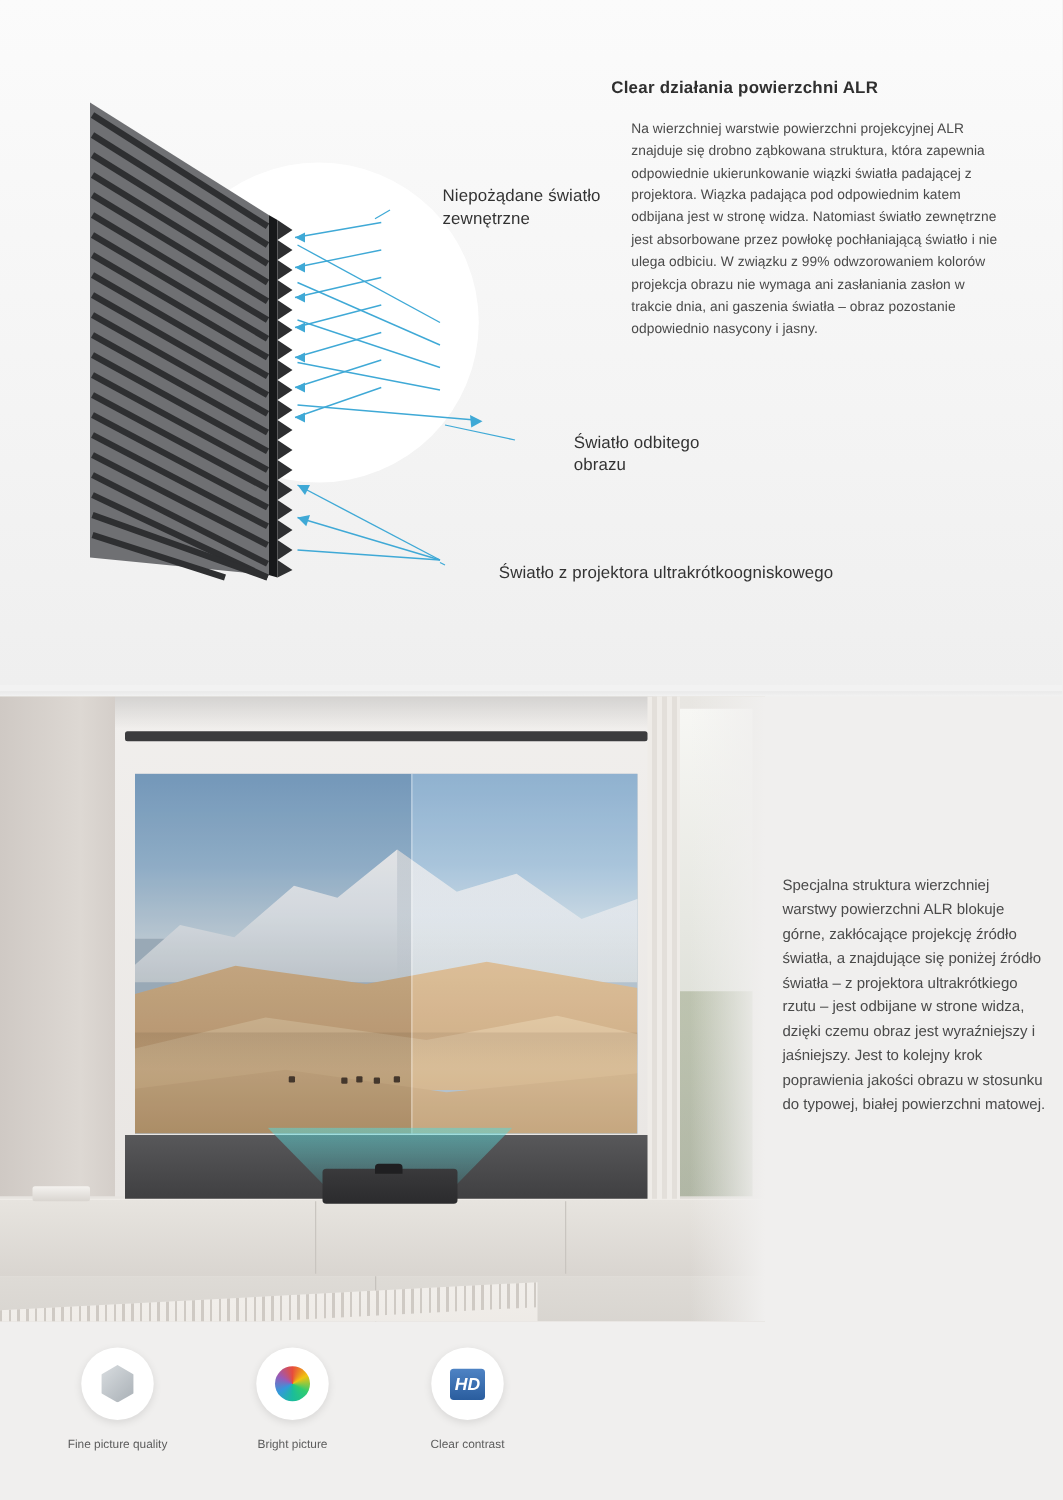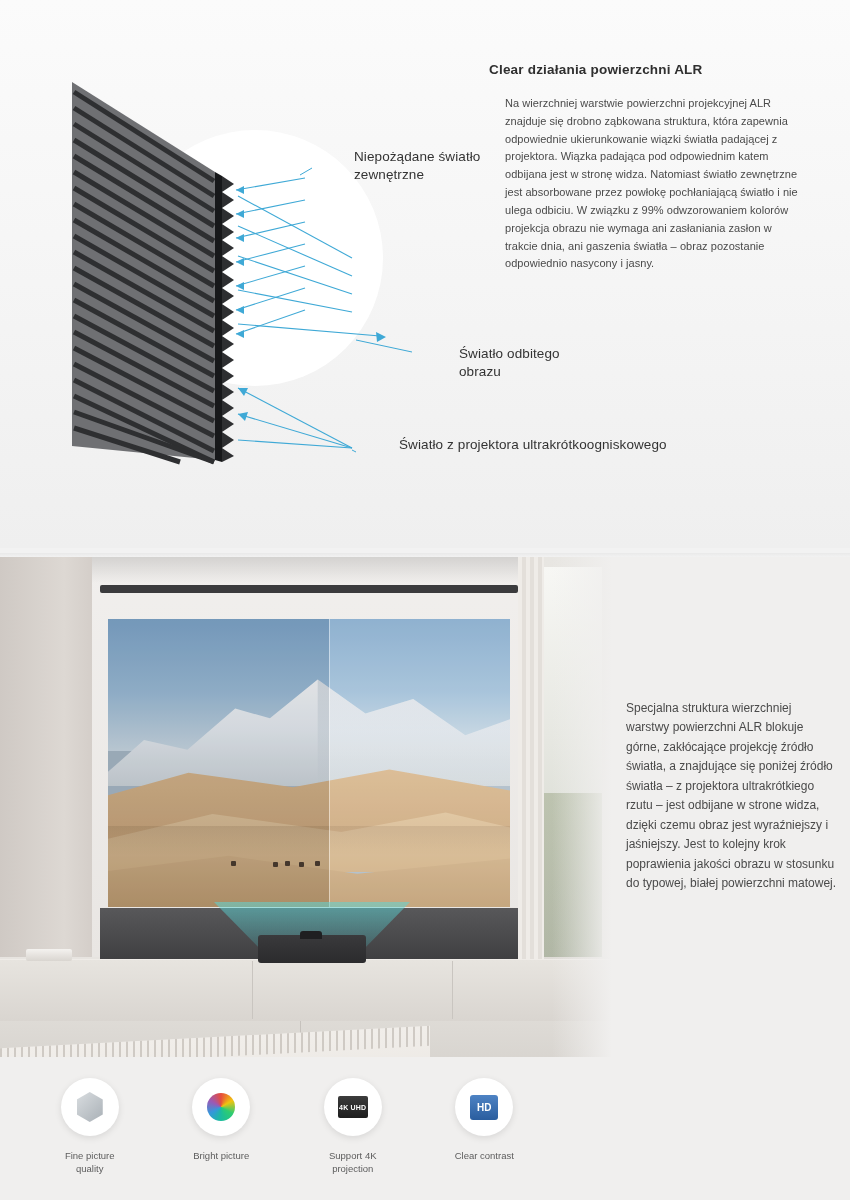--- a/index.html
+++ b/index.html
@@ -31,21 +31,21 @@
   .diag-label {
     position: absolute;
     font-size: 13.5px;
     line-height: 1.35;
     color: #333;
     letter-spacing: .1px;
     margin-left: 44px;
   }
   #lbl-unwanted { left: 310px; top: 148px; width: 130px; }
   #lbl-reflected { left: 415px; top: 345px; width: 140px; }
-  #lbl-projector { left: 355px; top: 436px; width: 330px; white-space: nowrap; }
+  #lbl-projector { left: 355px; top: 449px; width: 330px; white-space: nowrap; }
 
   
   .text-col-1 {
     position: absolute;
     left: 489px; top: 62px;
     width: 325px;
   }
   .head-1 {
     font-size: 13.5px;
     font-weight: bold;
@@ -269,23 +269,23 @@
     font-size: 7px;
     display: flex; align-items: center; justify-content: center;
     font-weight: bold;
     letter-spacing: .2px;
   }
   .badge-hd {
     width: 28px; height: 25px;
     background: linear-gradient(180deg,#4e83c4,#2a5d9e);
     border-radius: 3px;
     color: #fff;
-    font-size: 10px;
+    font-size: 14px;
     font-weight: bold;
-    display: flex; align-items: center; justify-content: center;
+    display: flex; align-items: center; justify-content: center; font-style: italic;
   }
   .band-divider {
     position:absolute; left:0; top:553px; width:850px; height:4px;
     background: linear-gradient(180deg,#e9e9e9,#f2f2f2);
   }
 </style>
 </head>
 <body>
 
 <div class="section-top">
@@ -455,26 +455,20 @@
     <div class="feat-label">Fine picture quality</div>
   </div>
 
   <div class="feature">
     <div class="feat-badge">
       <div class="color-wheel"></div>
     </div>
     <div class="feat-label">Bright picture</div>
   </div>
 
-  <div class="feature">
-    <div class="feat-badge">
-      <div class="badge-4k">4K UHD</div>
-    </div>
-    <div class="feat-label">Support 4K projection</div>
-  </div>
 
   <div class="feature">
     <div class="feat-badge">
       <div class="badge-hd">HD</div>
     </div>
     <div class="feat-label">Clear contrast</div>
   </div>
 </div>
 
 </body></html>

